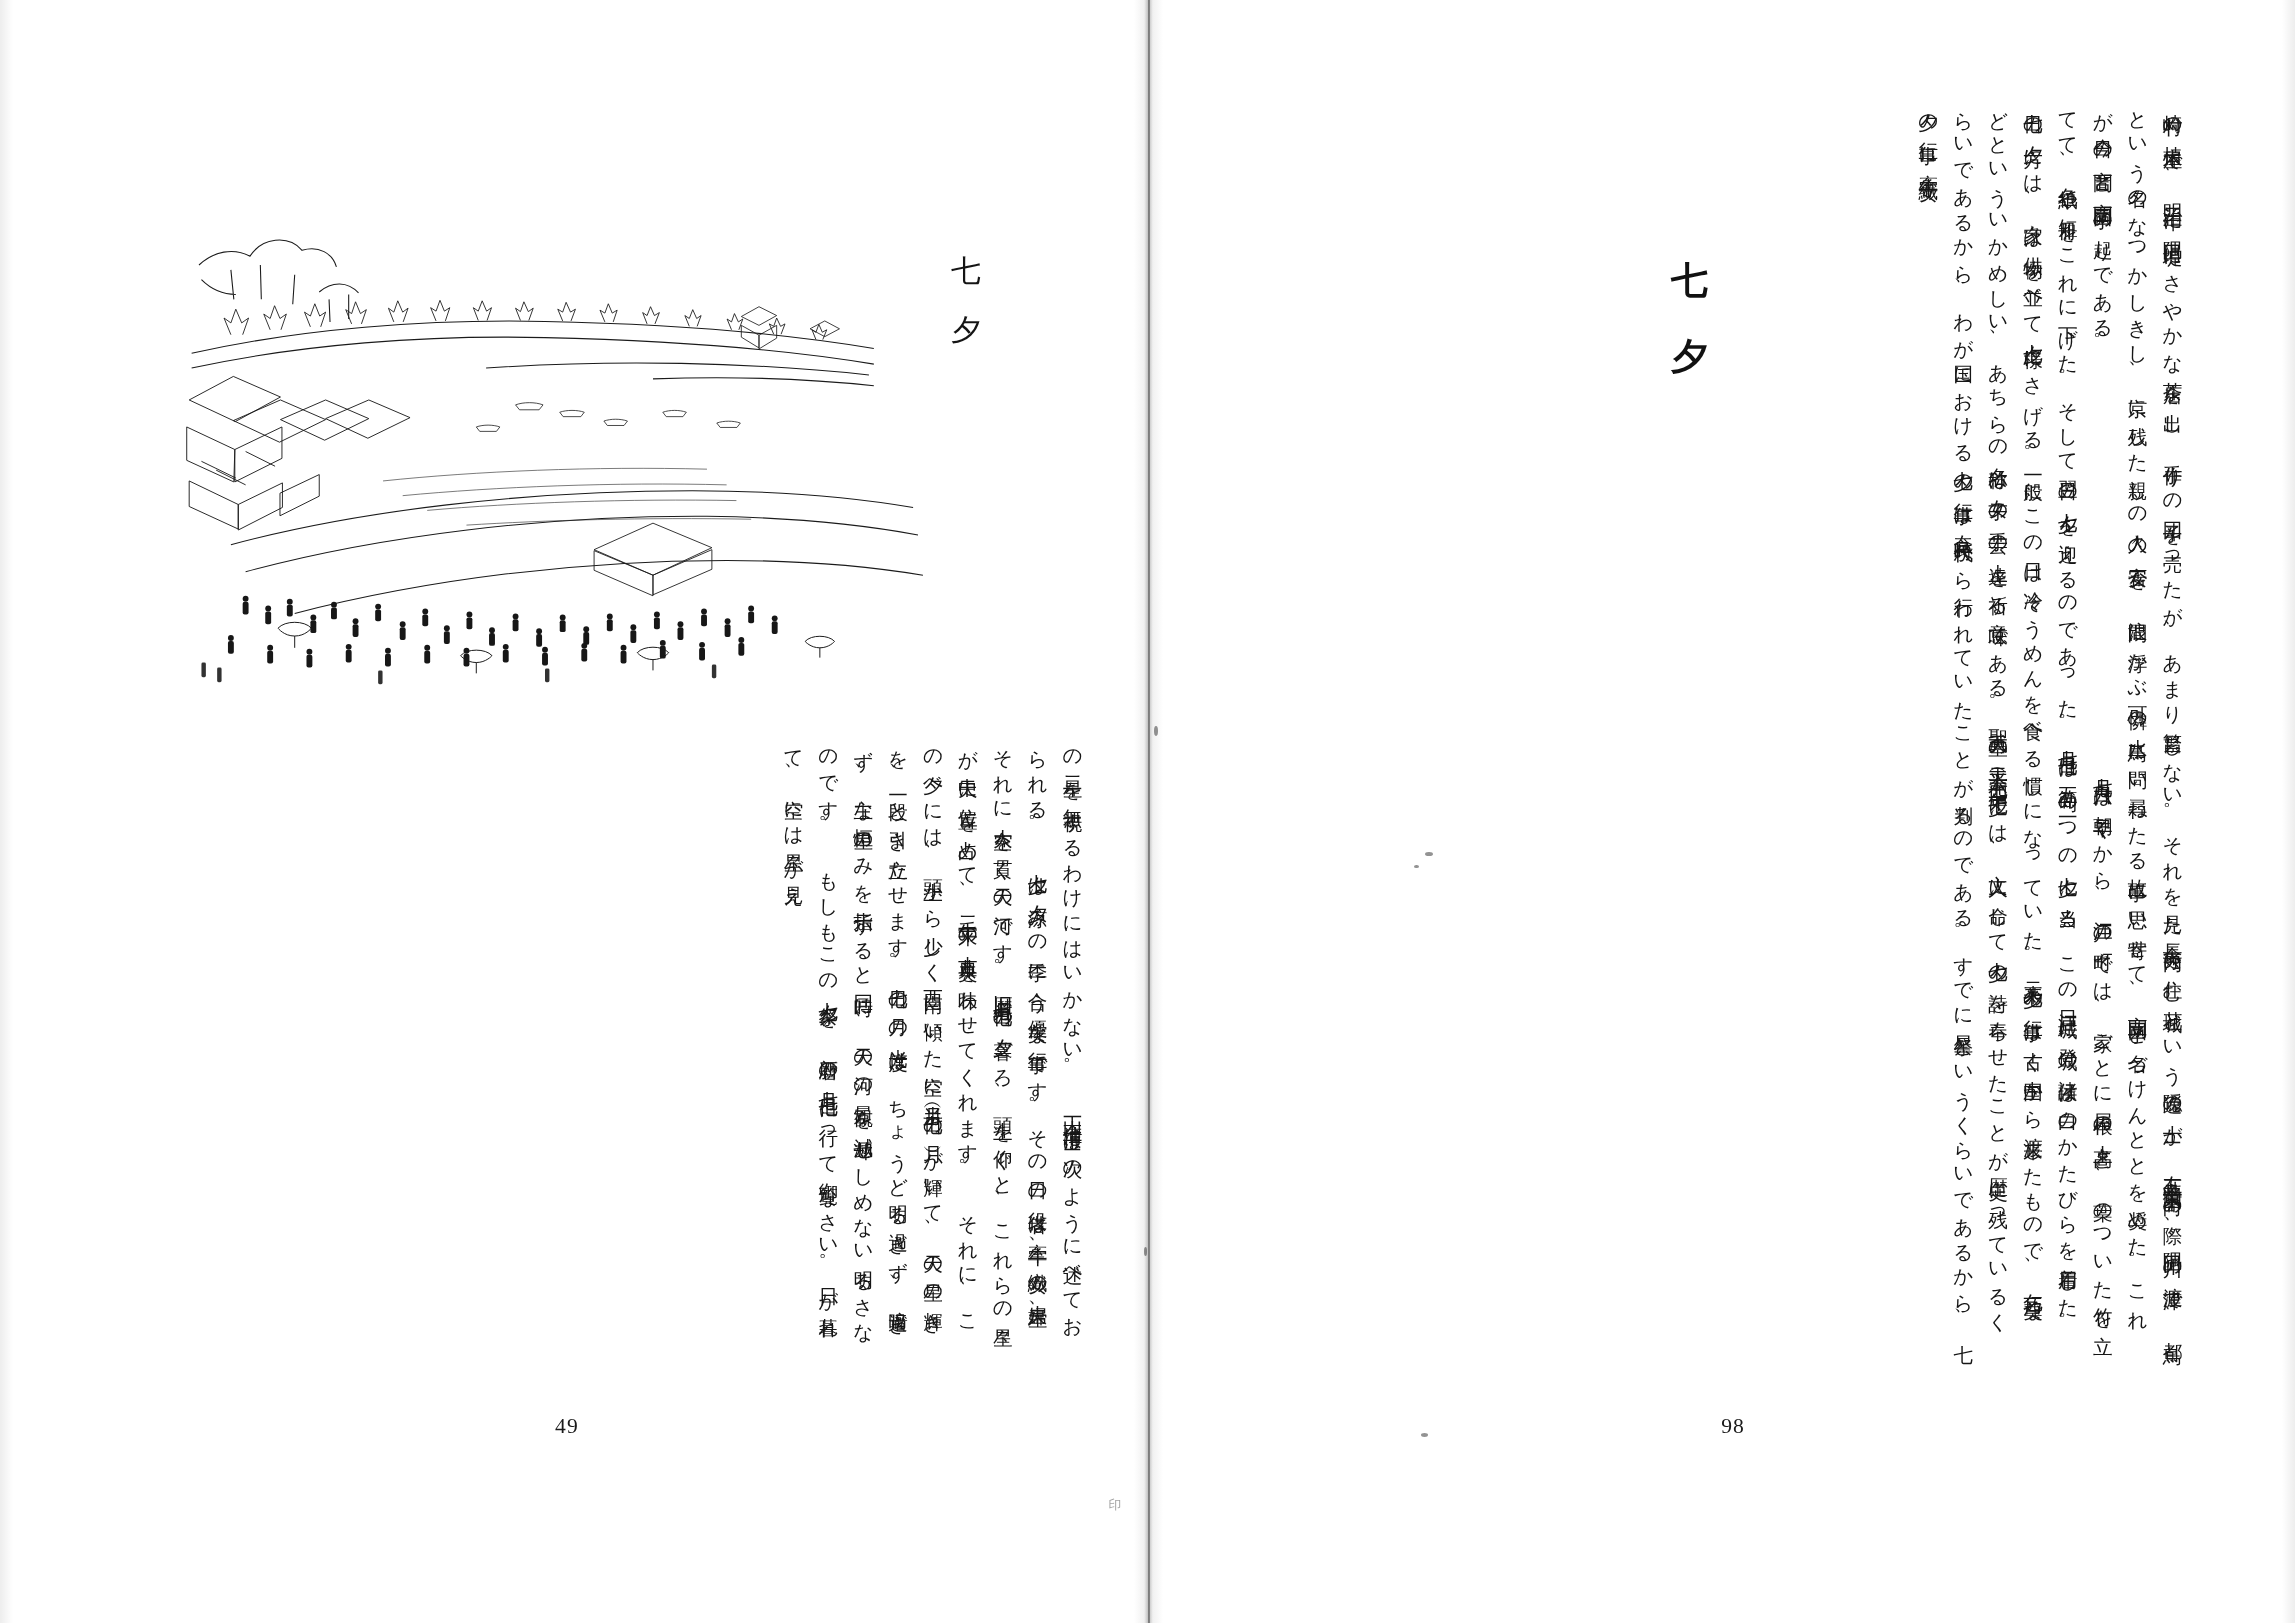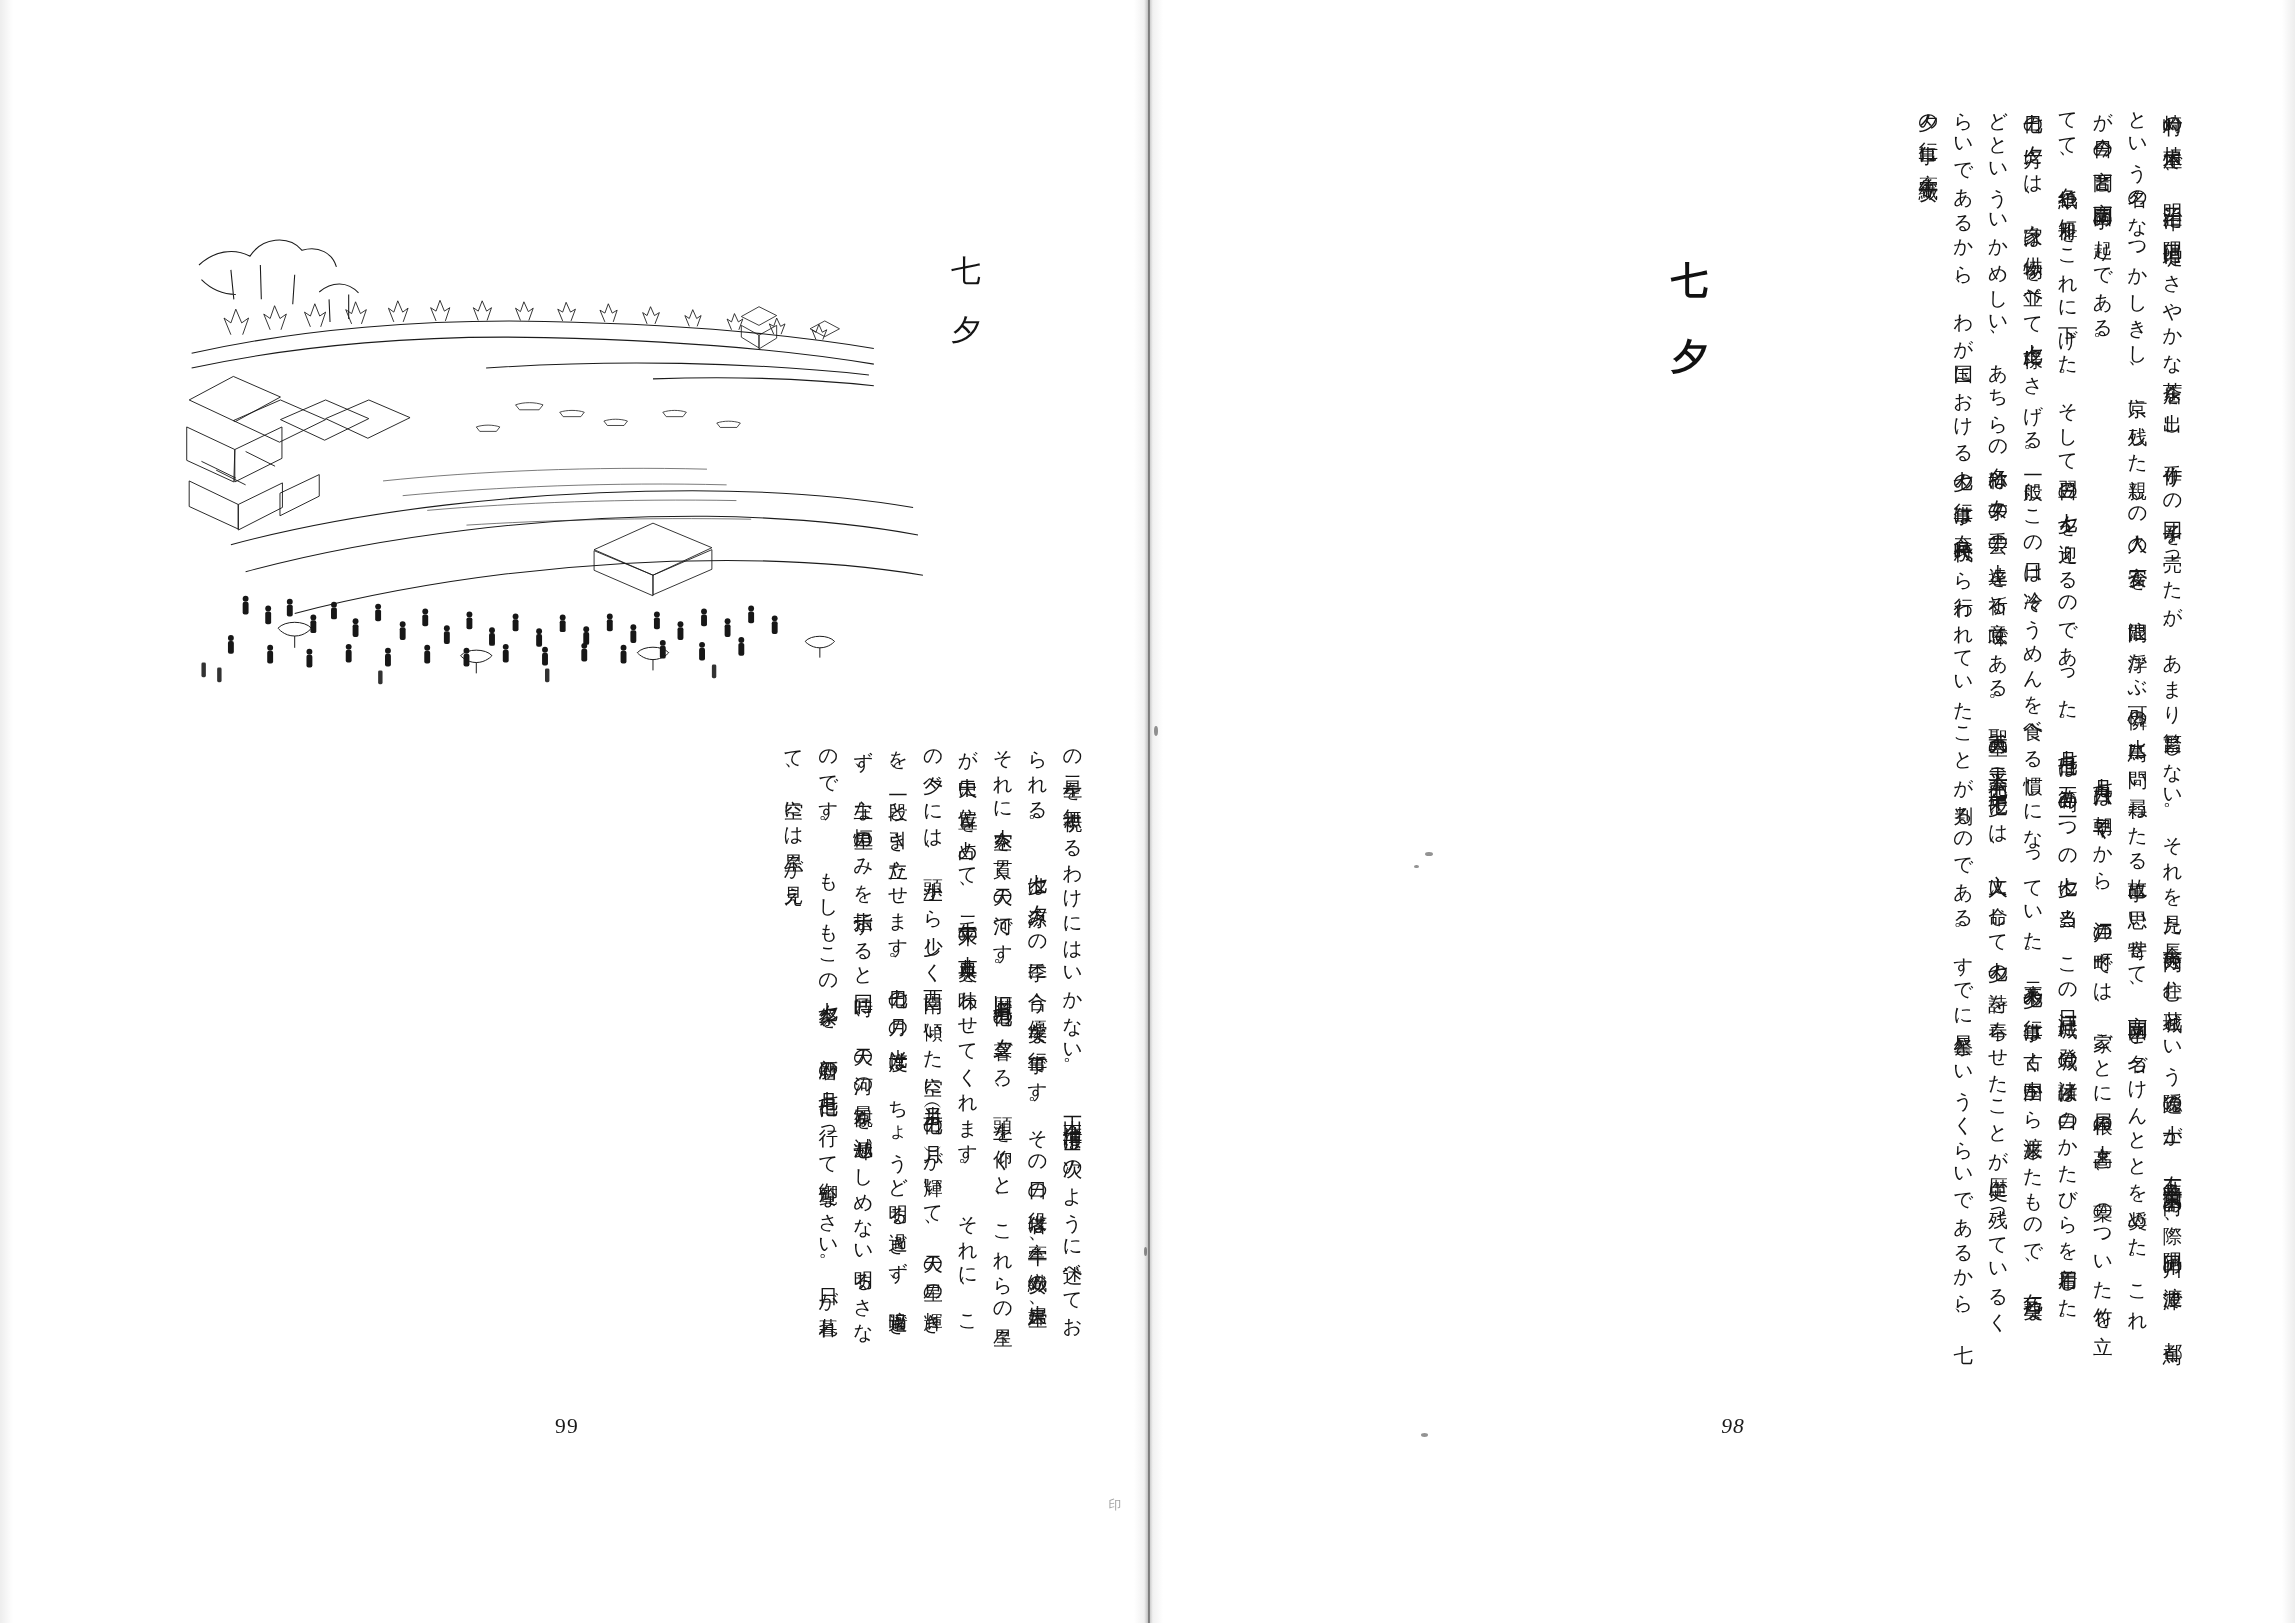--- a/index.html
+++ b/index.html
@@ -118,21 +118,21 @@
   }
 
   
   .folio {
     position: absolute;
     font-family: "Liberation Serif", serif;
     font-size: 21.6px;
     color: #1a1a1a;
     letter-spacing: .05em;
   }
-  .folio-98 { top: 1414px; right: 550px; font-style: italic; }
+  .folio-98 { top: 1414px; right: 550px; }
   .folio-99 { top: 1414px; left: 555px; }
 
   
   .figure {
     position: absolute;
     top: 206px;
     left: 172px;
     width: 800px;
     height: 491px;
     background: #ffffff;
@@ -352,21 +352,21 @@
             <rect x="760" y="942" width="9" height="28" rx="3"></rect>
             <rect x="1100" y="934" width="9" height="28" rx="3"></rect>
           </g>
         </svg>
       </div>
 
       <div class="vtext fig-caption">七　夕</div>
 
       <div class="vtext body-99"><span>の二星を無視するわけにはいかない。</span>　<span>山本一清博士は次のように述べておられる。</span>　<span>七夕は夕涼みの季に合う優美な行事です。その日の役者は牽牛、織女の夫婦星、それに大空を貫く天の河です。旧暦七月七日の夕暮ごろ、頭上を仰ぐと、これらの星々が中天に位置を占めて、二千年来の古典美を味わせてくれます。</span>　<span>それに、この夕べには、頭上から少しく西南に傾いた空に半月（七日の月）が輝いて、天の星の輝きを、一段と引き立たせます。七日の月の光度は、ちょうど明る過ぎず、暗過ぎず、主な恒星のみを指示すると同時に、天の河の景観を減却せしめない明るさなのです。</span>　<span>もしもこの七夕祭を、新暦の七月七日に行って御覧なさい。日が暮れて、空には星々が見え</span></div>
 
-      <div class="folio folio-99">99</div>
+      <div class="folio folio-99">49</div>
     </div>
 
     <div class="page-half page-right">
 
       <div class="vtext body-98"><span>崎村の植木屋で、明治二年に隅田堤にさゝやかな茶店を出し、手作りの団子を売ったが、あまり繁昌しない。それを見た長命寺内に住む花城という隠逸の士が、在五中将東国下向の際、隅田川の渡津で、都鳥という名のなつかしきしゝ、京に残した親しの人々の安否を、浪間に浮かぶ可憐の水鳥に問い尋ねたる故事に思い寄せて、言問団子と名づけんととを奨めた。これが今日の言問と言問団子の起りである。</span>　　　　　　　　　　　　　　　　　　<span>七月六日は朝早くから、江戸の町々では、家ごとに屋根の上高々と、葉のついた竹を立てて、色紙や短冊をこれに下げた。そして翌日の七夕を迎えるのであった。七月七日は五節句の一つの七夕に当る。この日江戸城に登城の諸侯は白のかたびらを着用した。七日の夕方には、家々は供物を並べて七夕様にさゝげる。一般にこの日は冷そうめんを食べる慣しになっていた。元来七夕の行事は古く中国から渡来したもので、乞巧奠などといういかめしい、あちらの名称は女子の手芸の上達を祈る意味である。聖武天皇の天平六（七三四）年七夕には、文人に命じて七夕の詩を奉らせたことが歴史に残っているくらいであるから、わが国における七夕の行事は奈良時代から行われていたことが判るのである。すでに星祭というくらいであるから、七夕の行事に牽牛織女</span></div>
 
       <div class="vtext heading-nanabata">七　夕</div>
 
       <div class="folio folio-98">98</div>
     </div>

